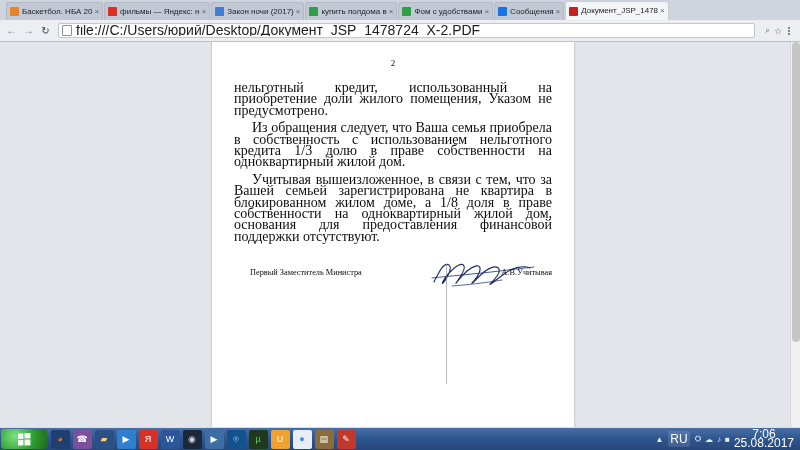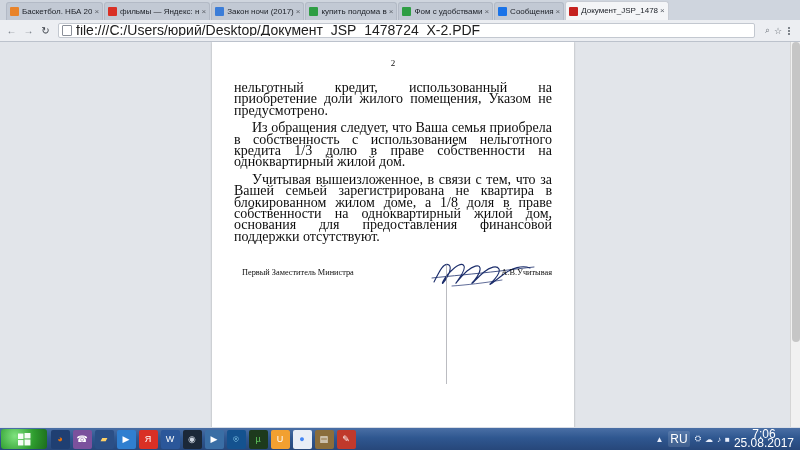--- a/index.html
+++ b/index.html
@@ -201,21 +201,21 @@
   .sig-row {
     margin: 18px 22px 0 22px;
     position: relative;
     font-family: "Liberation Serif", serif;
     font-size: 8.3px;
     color: #0d0d0d;
     height: 34px;
   }
   .sig-row .sig-left {
     position: absolute;
-    left: 8px; top: 8px;
+    left: 16px; top: 8px;
   }
   .sig-row .sig-right {
     position: absolute;
     right: 0; top: 8px;
   }
   .signature {
     position: absolute;
     left: 196px;
     top: -4px;
     width: 110px;

